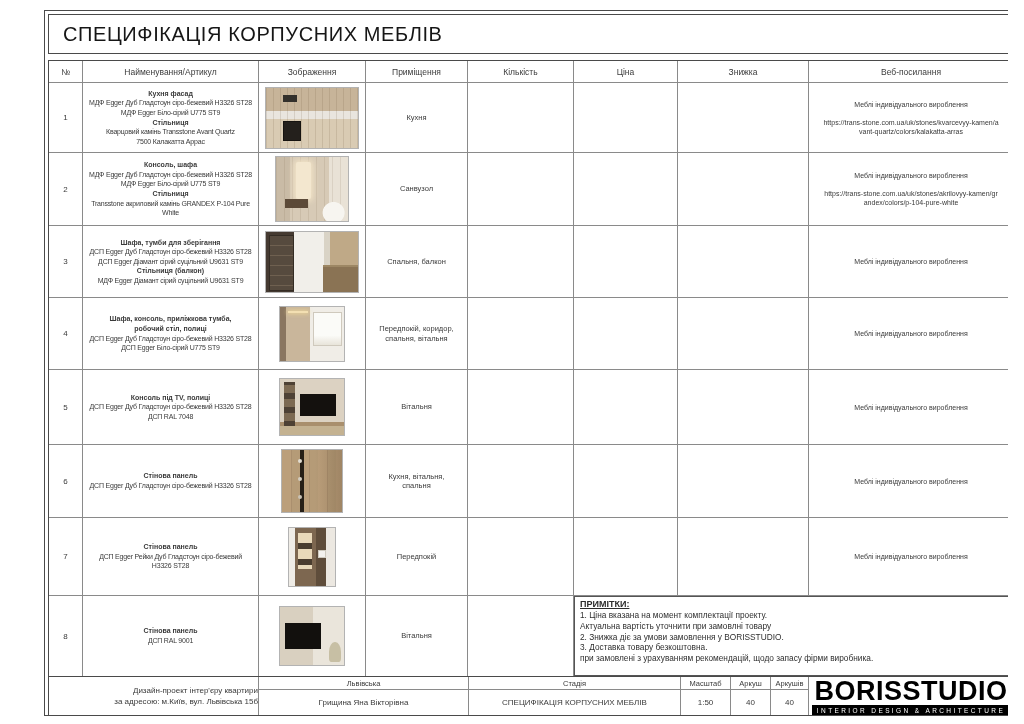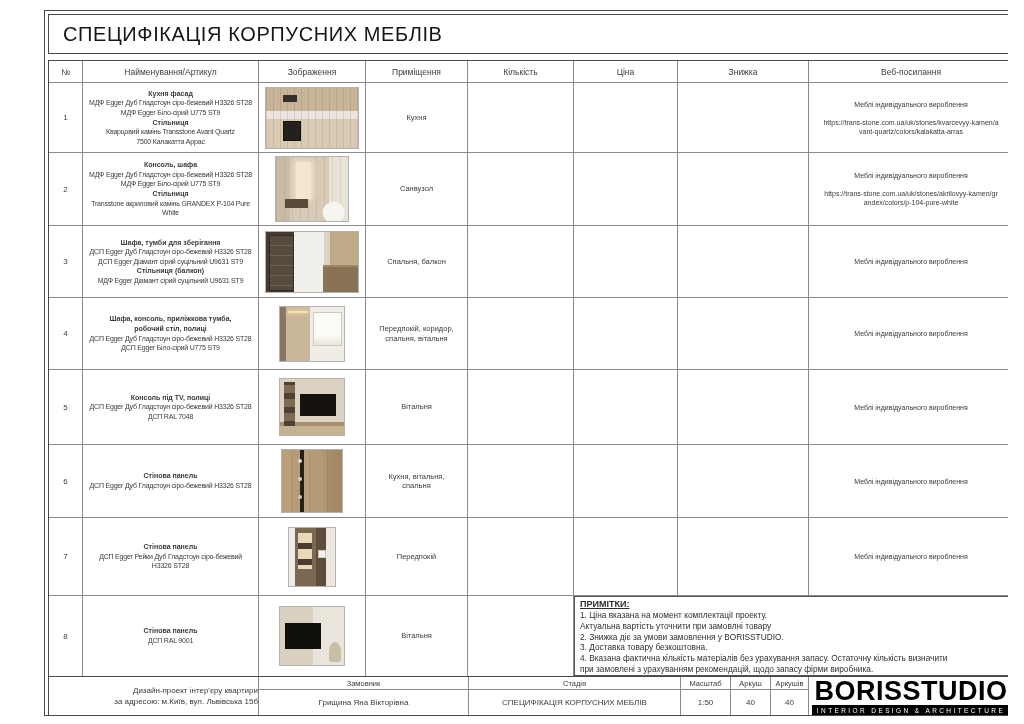--- a/index.html
+++ b/index.html
@@ -262,34 +262,33 @@
             <div class="thumb t-living-tv" title="living room wall with TV render"></div>
           </div>
           <div class="cell room-cell">Вітальня</div>
           <div class="cell qty-cell"></div>
           <div class="cell notes-cell">
             <div class="notes-heading">ПРИМІТКИ:</div>
             <div class="notes-line">1. Ціна вказана на момент комплектації проекту.</div>
             <div class="notes-line">Актуальна вартість уточнити при замовлні товару</div>
             <div class="notes-line">2. Знижка діє за умови замовлення у BORISSTUDIO.</div>
             <div class="notes-line">3. Доставка товару безкоштовна.</div>
-            <div class="notes-line">4. Вказана фактична кількість матеріалів без урахування запасу. Остаточну кількість визначити</div>
             <div class="notes-line">при замовлені з урахуванням рекомендацій, щодо запасу фірми виробника.</div>
           </div>
         </div>
       </div>
   </div>
 
   <div class="footer">
     <div class="fcell faddr">
       <div>Дизайн-проект інтер'єру квартири</div>
       <div>за адресою: м.Київ, вул. Львівська 15б</div>
     </div>
     <div class="fcell">
-      <div class="flabel">Замовник</div>
+      <div class="flabel">Львівська</div>
       <div class="fvalue">Грищина Яна Вікторівна</div>
     </div>
     <div class="fcell">
       <div class="flabel">Стадія</div>
       <div class="fvalue">СПЕЦИФІКАЦІЯ КОРПУСНИХ МЕБЛІВ</div>
     </div>
     <div class="fcell">
       <div class="flabel">Масштаб</div>
       <div class="fvalue">1:50</div>
     </div>

